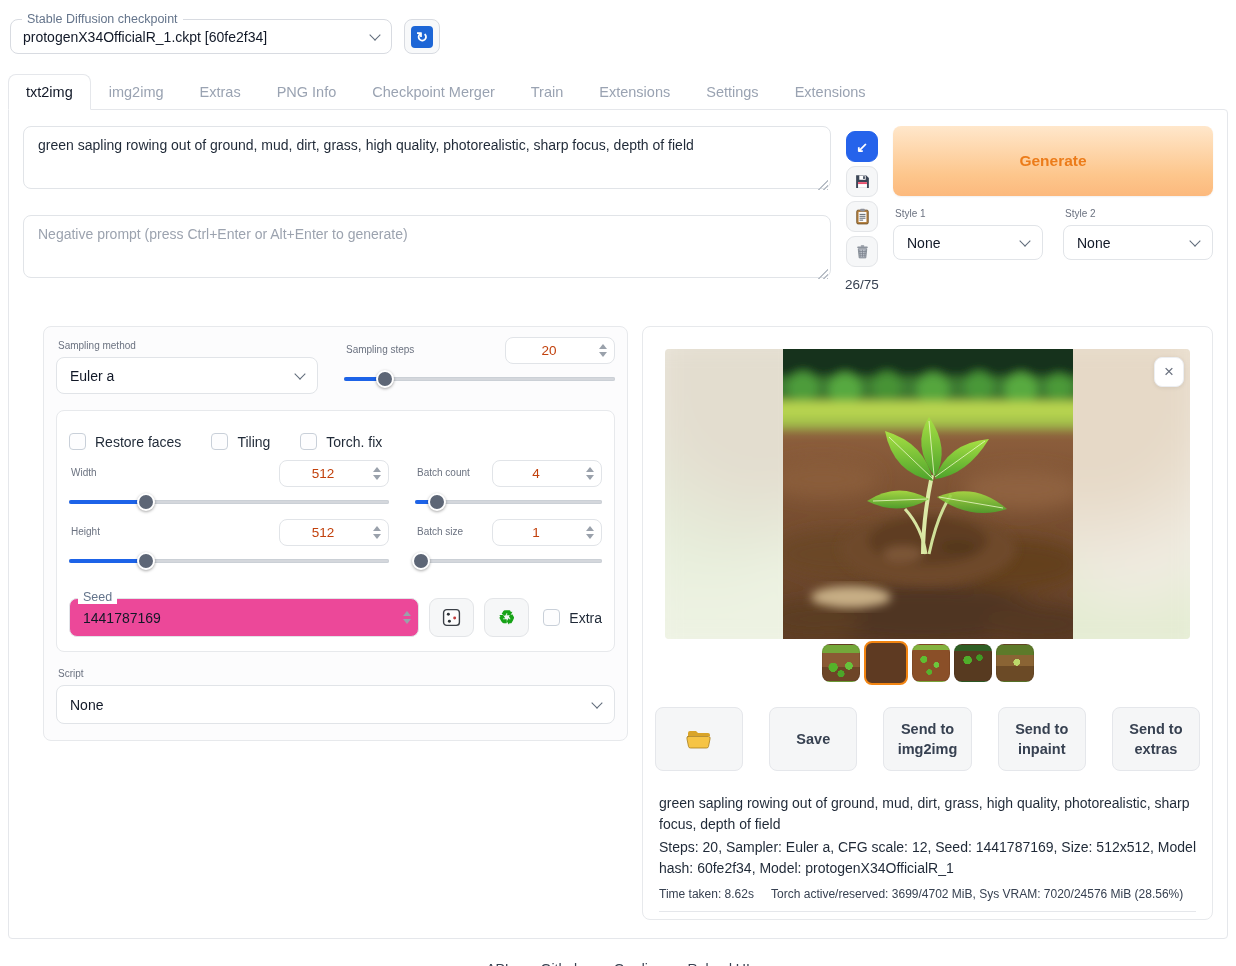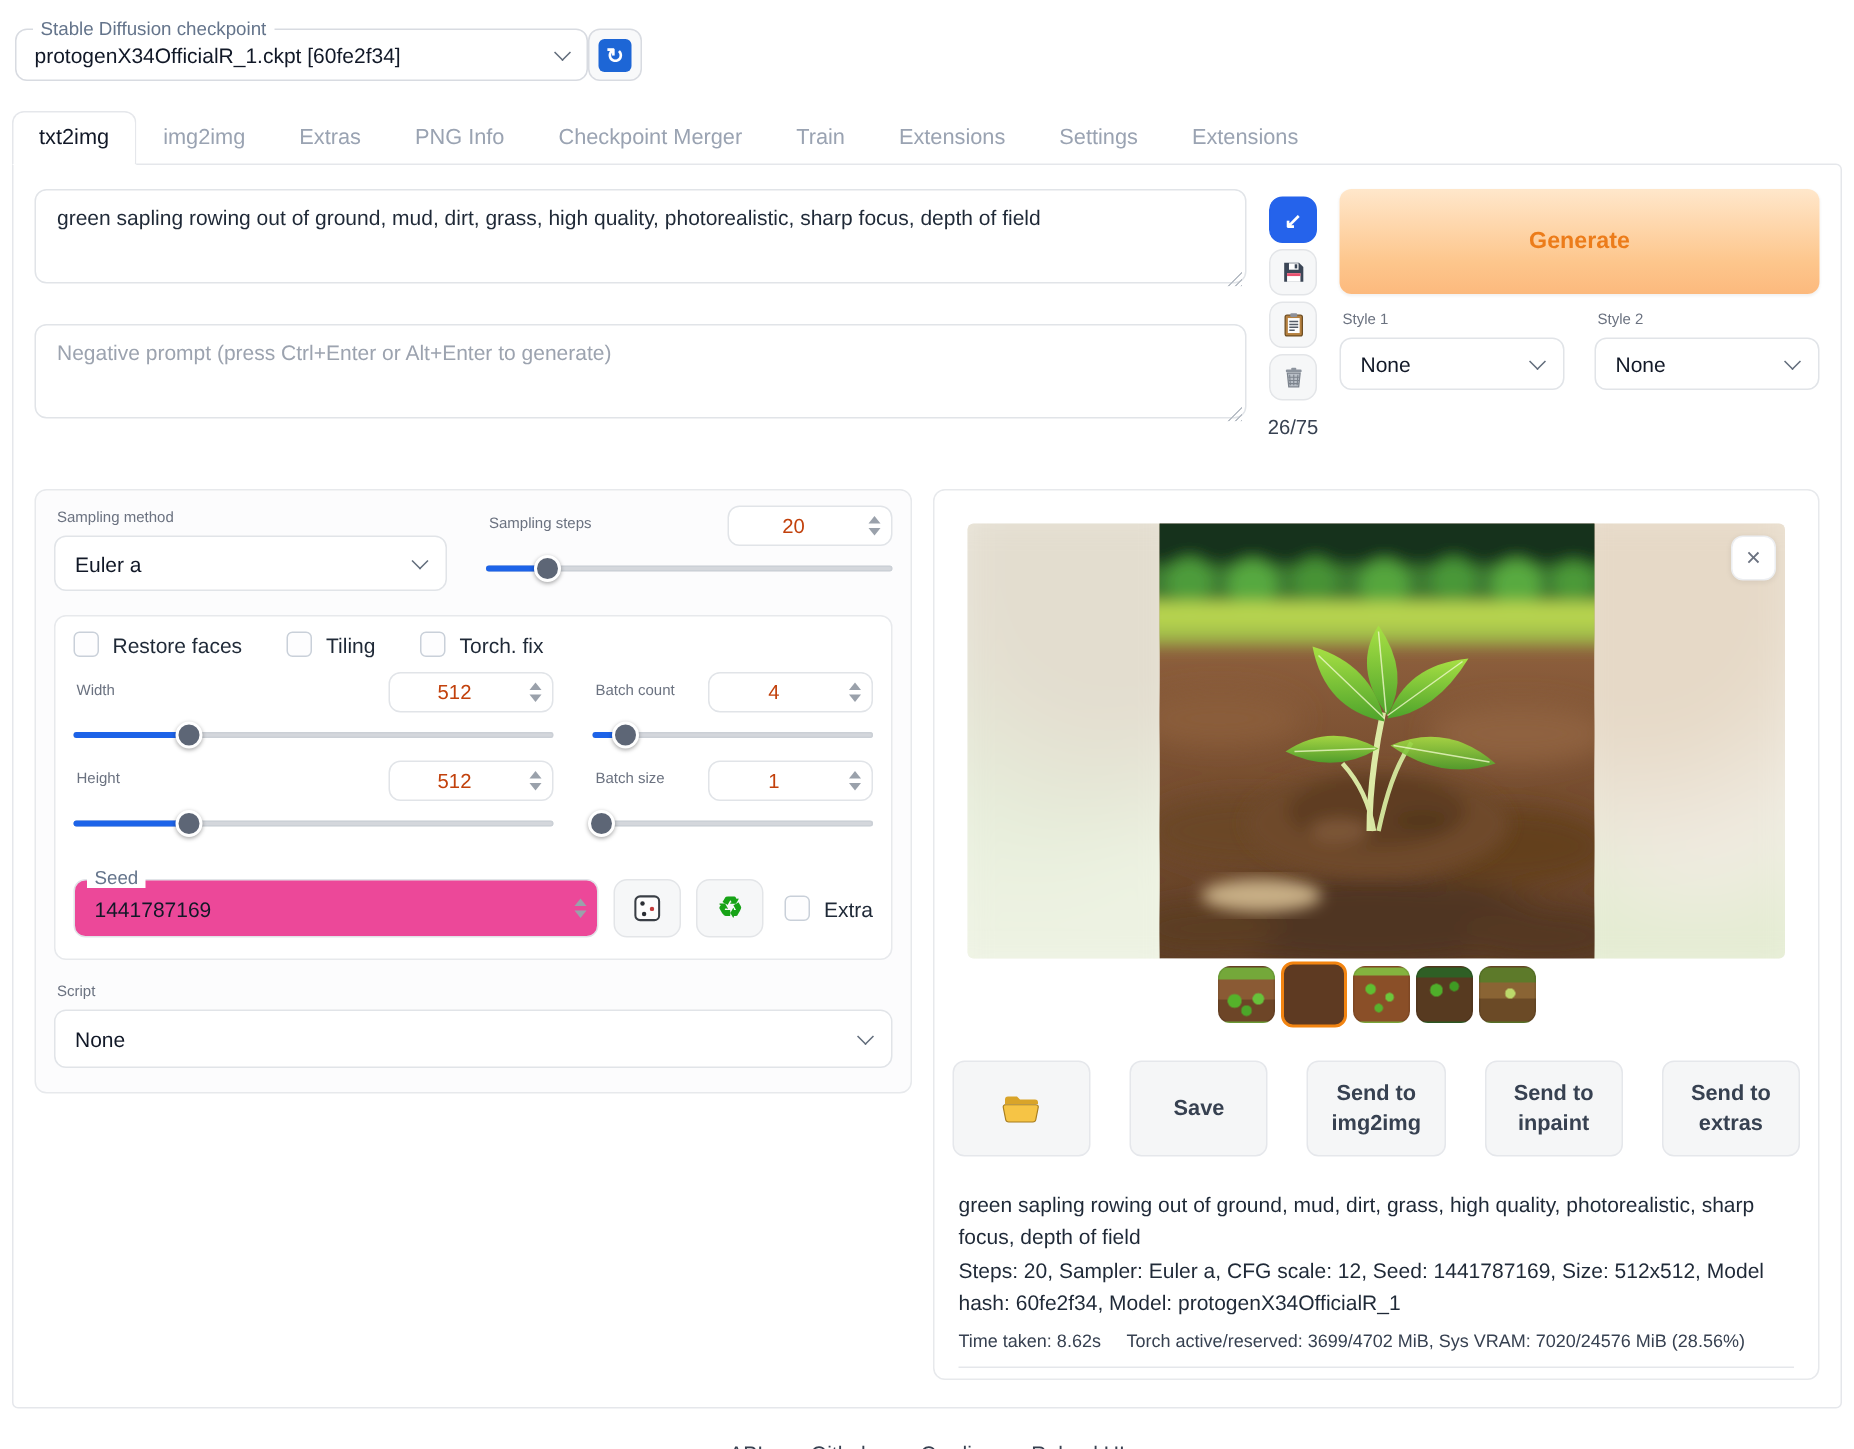--- a/index.html
+++ b/index.html
@@ -1,20 +1,20 @@
 <!DOCTYPE html>
 <html><head>
 <meta charset="utf-8">
 <style>
   * { box-sizing: border-box; margin: 0; padding: 0; }
   html,body { width:1236px; background:#fff; font-family:"Liberation Sans",sans-serif; color:#1f2937; }
   .app { width:1236px; height:966px; position:relative; padding:10px 8px 0; }
 
   
-  .header { display:flex; align-items:flex-start; padding:0 2px; }
+  .header { display:flex; gap:12px; align-items:flex-start; padding:0 2px; }
   .ckpt-wrap { position:relative; width:382px; padding-top:9px; }
   .ckpt-label { position:absolute; top:2px; left:12px; background:#fff; padding:0 5px; font-size:12.5px; color:#64748b; z-index:2; }
   .ckpt-box { height:35px; border:1px solid #d8dbe1; border-radius:8px; background:#fff; display:flex; align-items:center; padding:0 12px; font-size:14px; color:#111827; cursor:pointer; position:relative; }
   .ckpt-box .val { flex:1; }
   .chev { width:8px; height:8px; border:solid #5f6b7a; border-width:0 1.8px 1.8px 0; transform:rotate(45deg); margin-top:-4px; flex:none; }
   .refresh-btn { margin-top:9px; width:36px; height:35px; border:1px solid #d8dbe1; border-radius:8px; background:#f8f9fa; display:flex; align-items:center; justify-content:center; cursor:pointer; }
   .refresh-ic { width:22px; height:22px; border-radius:4px; background:#1d66d6; color:#fff; font-size:14px; font-weight:bold; display:flex; align-items:center; justify-content:center; }
 
   
   .tabs { display:flex; align-items:flex-end; margin-top:20px; padding:0; }
@@ -35,37 +35,37 @@
   .token-counter { font-size:13.5px; color:#374151; margin-top:6px; }
   .gen-col { width:320px; }
   .generate-btn { width:100%; height:70px; border:none; border-radius:8px; background:linear-gradient(180deg,#ffe7cb 0%,#fdc68c 70%,#fcb97d 100%); color:#ec7c1a; font-weight:700; font-size:15.5px; font-family:"Liberation Sans",sans-serif; cursor:pointer; box-shadow:0 1px 2px rgba(0,0,0,.06); }
   .styles-row { display:flex; gap:20px; margin-top:9px; }
   .style-field { flex:1; }
   .field-label { font-size:10px; color:#6b7280; margin:3px 0 6px 2px; display:block; }
   .select-box { height:35px; border:1px solid #e1e4e8; border-radius:8px; background:#fff; display:flex; align-items:center; padding:0 13px; font-size:14px; color:#111827; cursor:pointer; }
   .select-box .val { flex:1; }
 
   
-  .panels { display:flex; gap:14px; margin-top:34px; align-items:flex-start; }
+  .panels { display:flex; gap:14px; margin-top:34px; align-items:flex-start;margin-left:20px; }
   .left-panel { width:585px; border:1px solid #e7e9ec; border-radius:8px; background:#fcfcfd; padding:10px 12px 16px; }
   .samp-row { display:flex; gap:26px; }
   .samp-method { width:262px; }
   .samp-steps { flex:1; }
   .num-row { display:flex; align-items:center; justify-content:space-between; margin-bottom:4px; }
   .num-input { width:110px; height:27px; border:1px solid #e1e4e8; border-radius:8px; background:#fff; display:flex; align-items:center; overflow:hidden; }
   .num-input .val { flex:1; text-align:center; font-size:13.5px; color:#c2410c; }
   .spin { display:flex; flex-direction:column; justify-content:center; gap:3px; padding:0 7px; cursor:pointer; }
   .spin i { display:block; width:0; height:0; border-left:4px solid transparent; border-right:4px solid transparent; }
   .spin .up { border-bottom:5px solid #9aa1ab; }
   .spin .dn { border-top:5px solid #9aa1ab; }
   .slider { position:relative; height:18px; margin-top:6px; cursor:pointer; }
   .slider::before { content:""; position:absolute; left:0; right:0; top:7px; height:4px; background:#d4d7dc; border-radius:3px; box-shadow:inset 0 0 0 1px #cbd0d6; }
   .slider .fill { position:absolute; left:0; top:7px; height:4px; width:var(--p); background:#1d63e8; border-radius:3px; }
   .slider .thumb { position:absolute; top:0; left:var(--p); transform:translateX(-50%); width:18px; height:18px; border-radius:50%; background:#5d6676; border:2.5px solid #fff; box-shadow:0 1px 3px rgba(0,0,0,.35); }
-  .inner-card { margin-top:16px; border:1px solid #e7e9ec; border-radius:8px; background:#fff; padding:8px 12px 14px; }
+  .inner-card { margin-top:16px; border:1px solid #e7e9ec; border-radius:8px; background:#fff; padding:20px 12px 14px; }
   .cb-row { display:flex; gap:30px; margin:2px 0 10px; }
   .cb { display:flex; align-items:center; gap:9px; font-size:14px; color:#1f2937; cursor:pointer; }
   .cb-box { width:17px; height:17px; border:1.5px solid #c9d0d9; border-radius:4px; background:#fdfdfe; flex:none; }
   .dims-grid { display:flex; gap:26px; }
   .dims-left { width:320px; }
   .dims-right { flex:1; }
   .slider-field { margin-bottom:8px; }
   .seed-row { display:flex; gap:10px; align-items:center; margin-top:20px; }
   .seed-wrap { position:relative; flex:1; }
   .seed-legend { position:absolute; top:-8px; left:9px; background:#fff; padding:0 5px; font-size:12.5px; color:#64748b; z-index:2; }

